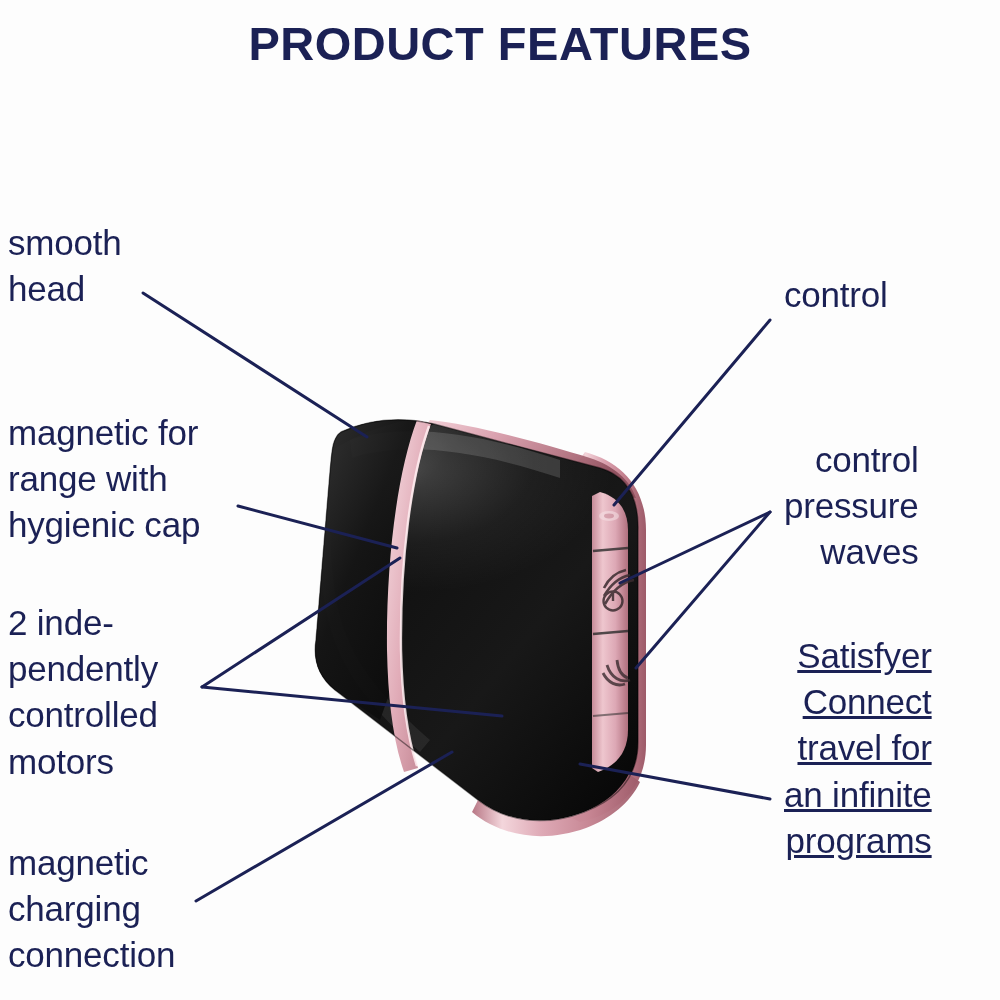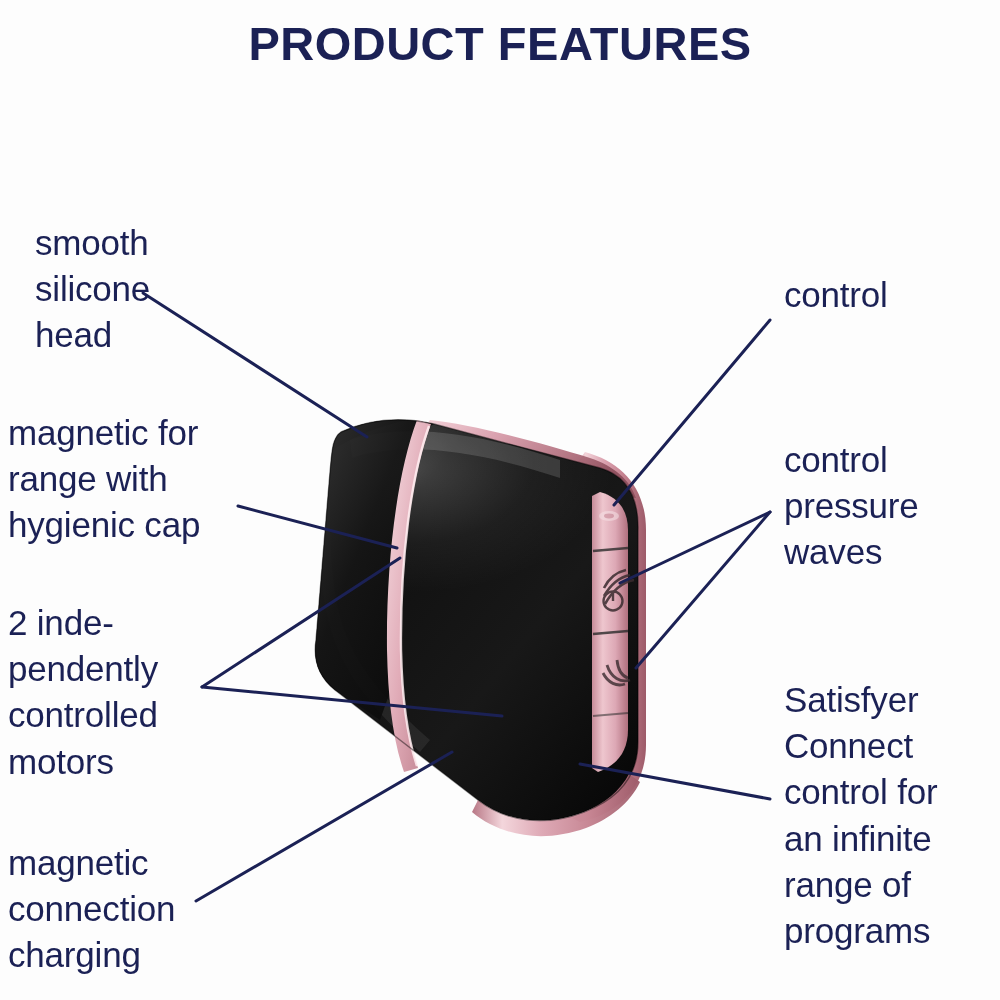--- a/index.html
+++ b/index.html
@@ -33,21 +33,21 @@
   }
   .callout {
     position: absolute;
     color: #1b2155;
     font-size: 35px;
     line-height: 1.32;
     font-family: "Liberation Sans", sans-serif;
     letter-spacing: -0.2px;
   }
   .callout.left  { text-align: left; }
-  .callout.right { text-align: left; }
+  .callout.right { text-align: right; }
 
   #leaders {
     position: absolute;
     top: 0; left: 0;
     width: 1000px;
     height: 1000px;
     pointer-events: none;
   }
   #product {
     position: absolute;
@@ -239,57 +239,55 @@
 
       <path d="M770,320 L614,505"></path>
 
       <path d="M770,512 L620,583"></path>
       <path d="M770,512 L636,668"></path>
 
       <path d="M770,799 L580,764"></path>
     </g>
   </svg>
 
-  <div class="callout left" style="left:8px; top:220px;margin-left:27px;">
+  <div class="callout left" style="left:8px; top:220px;">
     <div>smooth</div>
-    <div>silicone</div>
     <div>head</div>
   </div>
 
   <div class="callout left" style="left:8px; top:410px;">
     <div>magnetic for</div>
     <div>range with</div>
     <div>hygienic cap</div>
   </div>
 
   <div class="callout left" style="left:8px; top:600px;">
     <div>2 inde-</div>
     <div>pendently</div>
     <div>controlled</div>
     <div>motors</div>
   </div>
 
   <div class="callout left" style="left:8px; top:840px;">
     <div>magnetic</div>
+    <div>charging</div>
     <div>connection</div>
-    <div>charging</div>
   </div>
 
   <div class="callout right" style="left:784px; top:272px;">
     <div>control</div>
   </div>
 
   <div class="callout right" style="left:784px; top:437px;">
     <div>control</div>
     <div>pressure</div>
     <div>waves</div>
   </div>
 
-  <div class="callout right" style="left:784px; top:677px;">
+  <div class="callout right" style="left:784px; top:633px;text-decoration:underline;">
     <div>Satisfyer</div>
     <div>Connect</div>
-    <div>control for</div>
+    <div>travel for</div>
     <div>an infinite</div>
-    <div>range of</div>
     <div>programs</div>
   </div>
 
 </div>
 
 </body></html>

